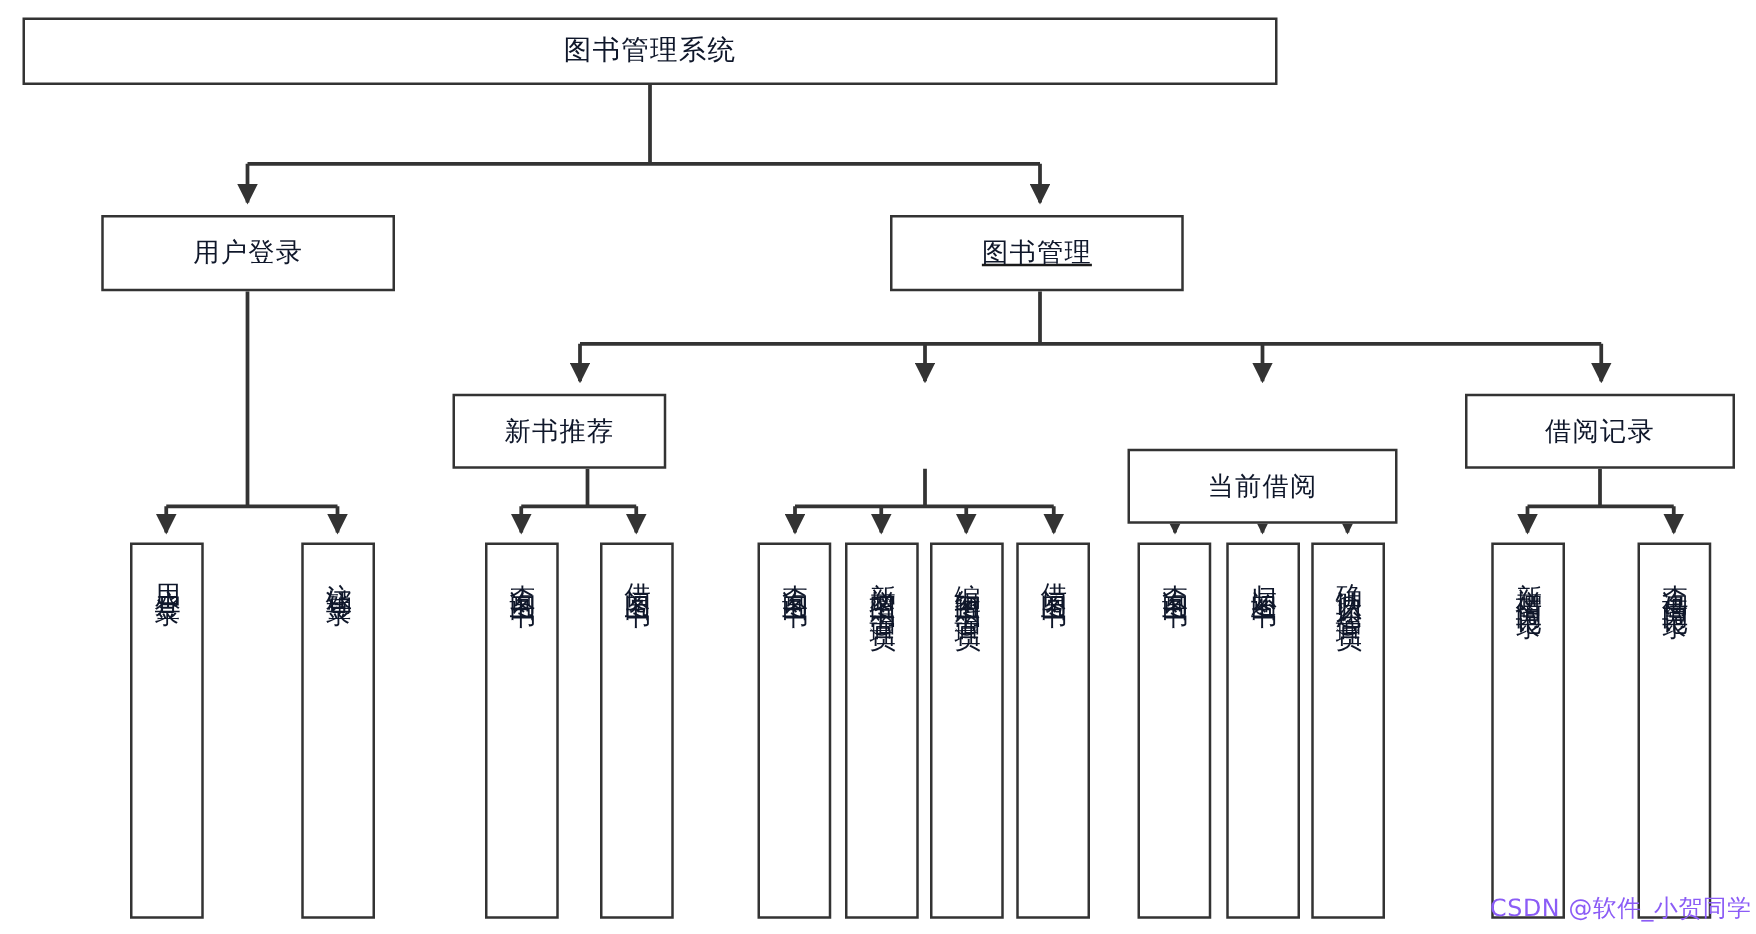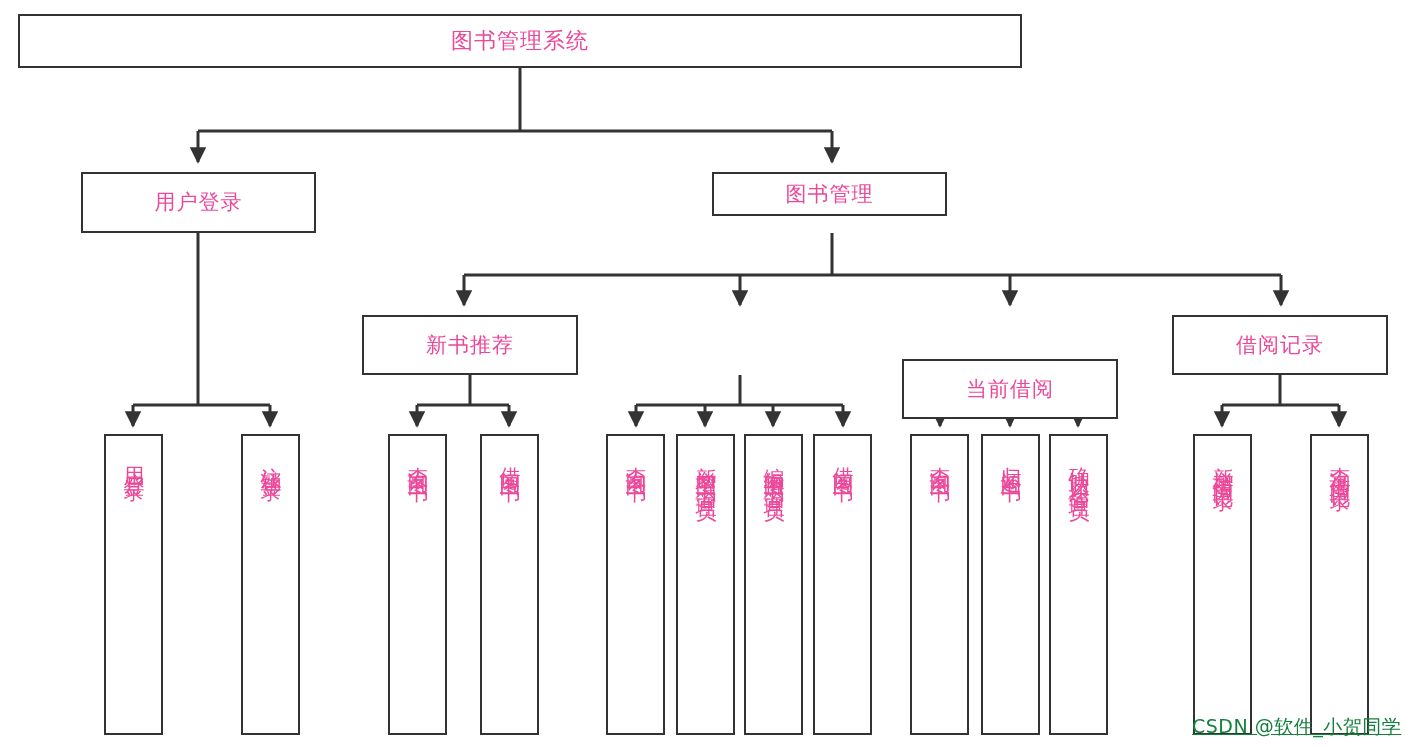--- a/index.html
+++ b/index.html
@@ -34,45 +34,44 @@
     background: #ffffff;
     display: flex;
     align-items: center;
     justify-content: center;
     text-align: center;
   }
   .node .label {
     font-size: 21px;
     letter-spacing: 1px;
     line-height: 1.25;
-    color: #ec4899;
+    color: #0f172a;
     white-space: nowrap;
   }
   .node.vertical {
     align-items: flex-start;
     justify-content: center;
     padding-top: 14px;
   }
   .node.vertical .label {
     writing-mode: vertical-rl;
     text-orientation: upright;
     -webkit-writing-mode: vertical-rl;
     font-size: 21px;
     letter-spacing: 5px;
     line-height: 1;
     white-space: nowrap;
   }
   .node.root .label { font-size: 22px; }
   .watermark {
     position: absolute;
     font-size: 19px;
-    color: #15803d;
+    color: #8b5cf6;
     white-space: nowrap;
     letter-spacing: 0.5px;
-    text-decoration: underline;
   }
 </style>
 </head>
 <body>
 
 <div id="canvas">
 
   <svg class="edges" viewBox="0 0 1405 747" xmlns="http://www.w3.org/2000/svg">
     <defs>
       <marker id="arrow" viewBox="0 0 10 10" refX="9" refY="5" markerWidth="5.5" markerHeight="5.5" orient="auto-start-reverse">
@@ -123,25 +122,25 @@
     </g>
   </svg>
 
   <div class="node root" style="left:18px; top:14px; width:1004px; height:54px;">
     <span class="label">图书管理系统</span>
   </div>
 
   <div class="node" style="left:81px; top:172px; width:235px; height:61px;">
     <span class="label">用户登录</span>
   </div>
-  <div class="node" style="left:712px; top:172px; width:235px; height:44px;">
+  <div class="node" style="left:712px; top:172px; width:235px; height:61px;text-decoration:underline;">
     <span class="label">图书管理</span>
   </div>
 
-  <div class="node" style="left:362px; top:315px; width:216px; height:60px;">
+  <div class="node" style="left:362px; top:315px; width:171px; height:60px;">
     <span class="label">新书推荐</span>
   </div>
   <div class="node" style="left:902px; top:315px; width:216px; height:60px;margin-top:44px;">
     <span class="label">当前借阅</span>
   </div>
   <div class="node" style="left:1172px; top:315px; width:216px; height:60px;">
     <span class="label">借阅记录</span>
   </div>
 
   <div class="node vertical" style="left:104px; top:434px; width:59px; height:301px;">

